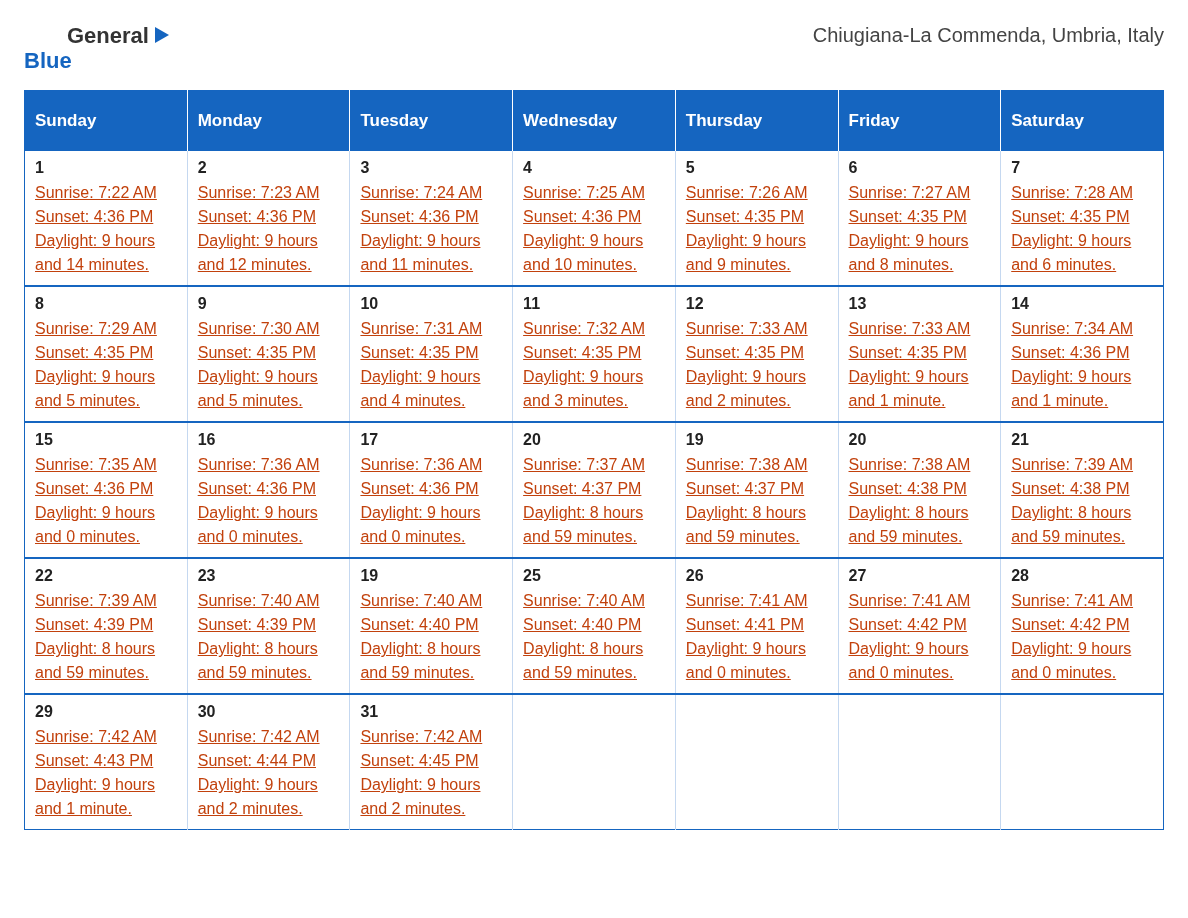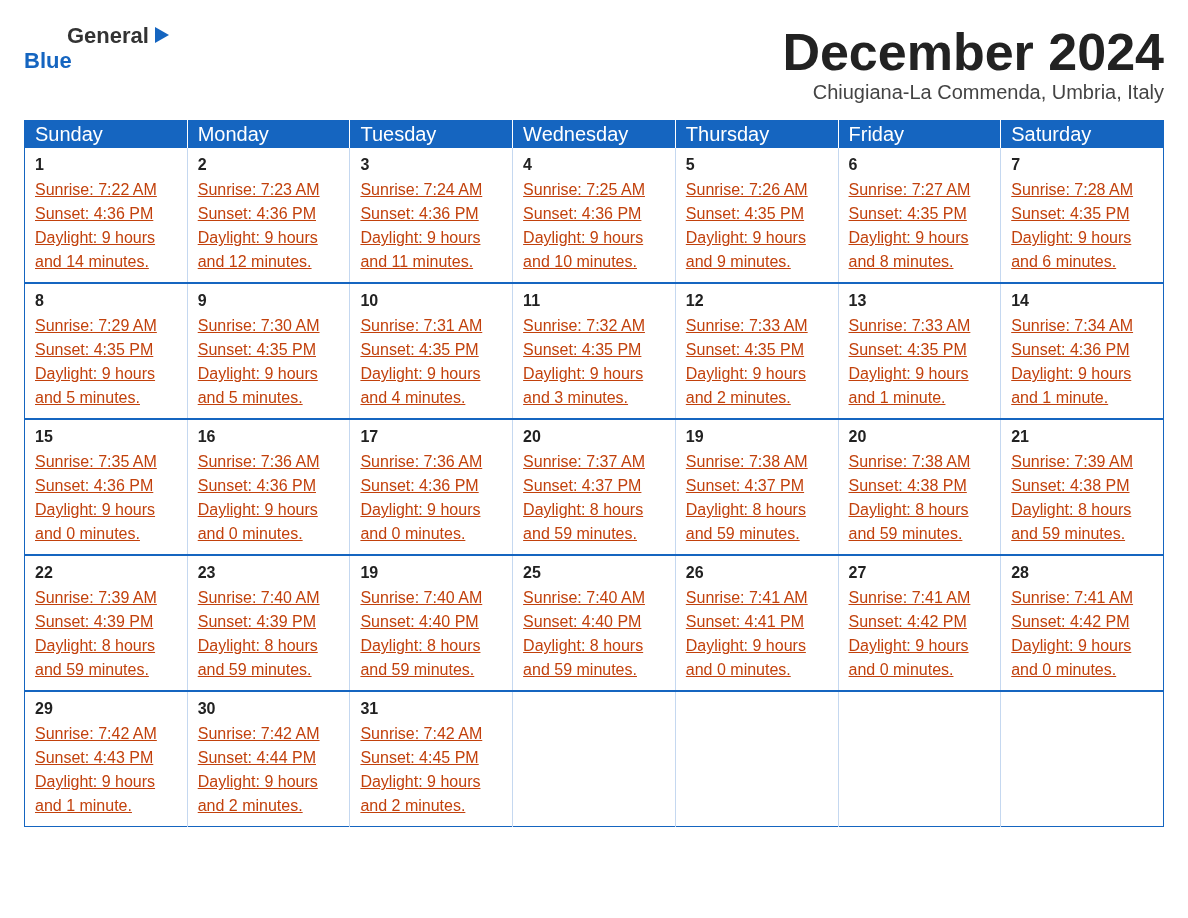--- a/index.html
+++ b/index.html
@@ -42,23 +42,23 @@
       color: #444;
     }
     .calendar {
       width: 100%;
       border-collapse: collapse;
       border: 1px solid #1565C0;
     }
     .calendar thead tr th {
       background-color: #1565C0;
       color: #fff;
-      font-size: 20px;
-      font-weight: normal;
-      padding: 2px 10px;
+      font-size: 17px;
+      font-weight: bold;
+      padding: 20px 10px;
       text-align: left;
       border-right: 1px solid #fff;
     }
     .calendar thead tr th:last-child { border-right: none; }
     .calendar tbody tr td {
       vertical-align: top;
       padding: 8px 10px;
       border-right: 1px solid #c5d8f0;
       border-bottom: 2px solid #1565C0;
       font-size: 13.5px;
@@ -89,21 +89,20 @@
   <div class="logo">
     <div class="logo-line1">
       <span class="logo-text">General</span>
       <svg width="20" height="20" viewBox="0 0 20 20" style="margin-left:2px;margin-top:-2px;">
         <polygon points="4,2 18,10 4,18" fill="#1565C0"></polygon>
       </svg>
     </div>
     <div class="logo-line2">Blue</div>
   </div>
   <div class="title-block">
-    <div class="month-title">December 2024</div>
     <div class="location-title">Chiugiana-La Commenda, Umbria, Italy</div>
   </div>
 </div>
 
 <table class="calendar">
   <thead>
     <tr>
     <th>Sunday</th>
         <th>Monday</th>
         <th>Tuesday</th>

